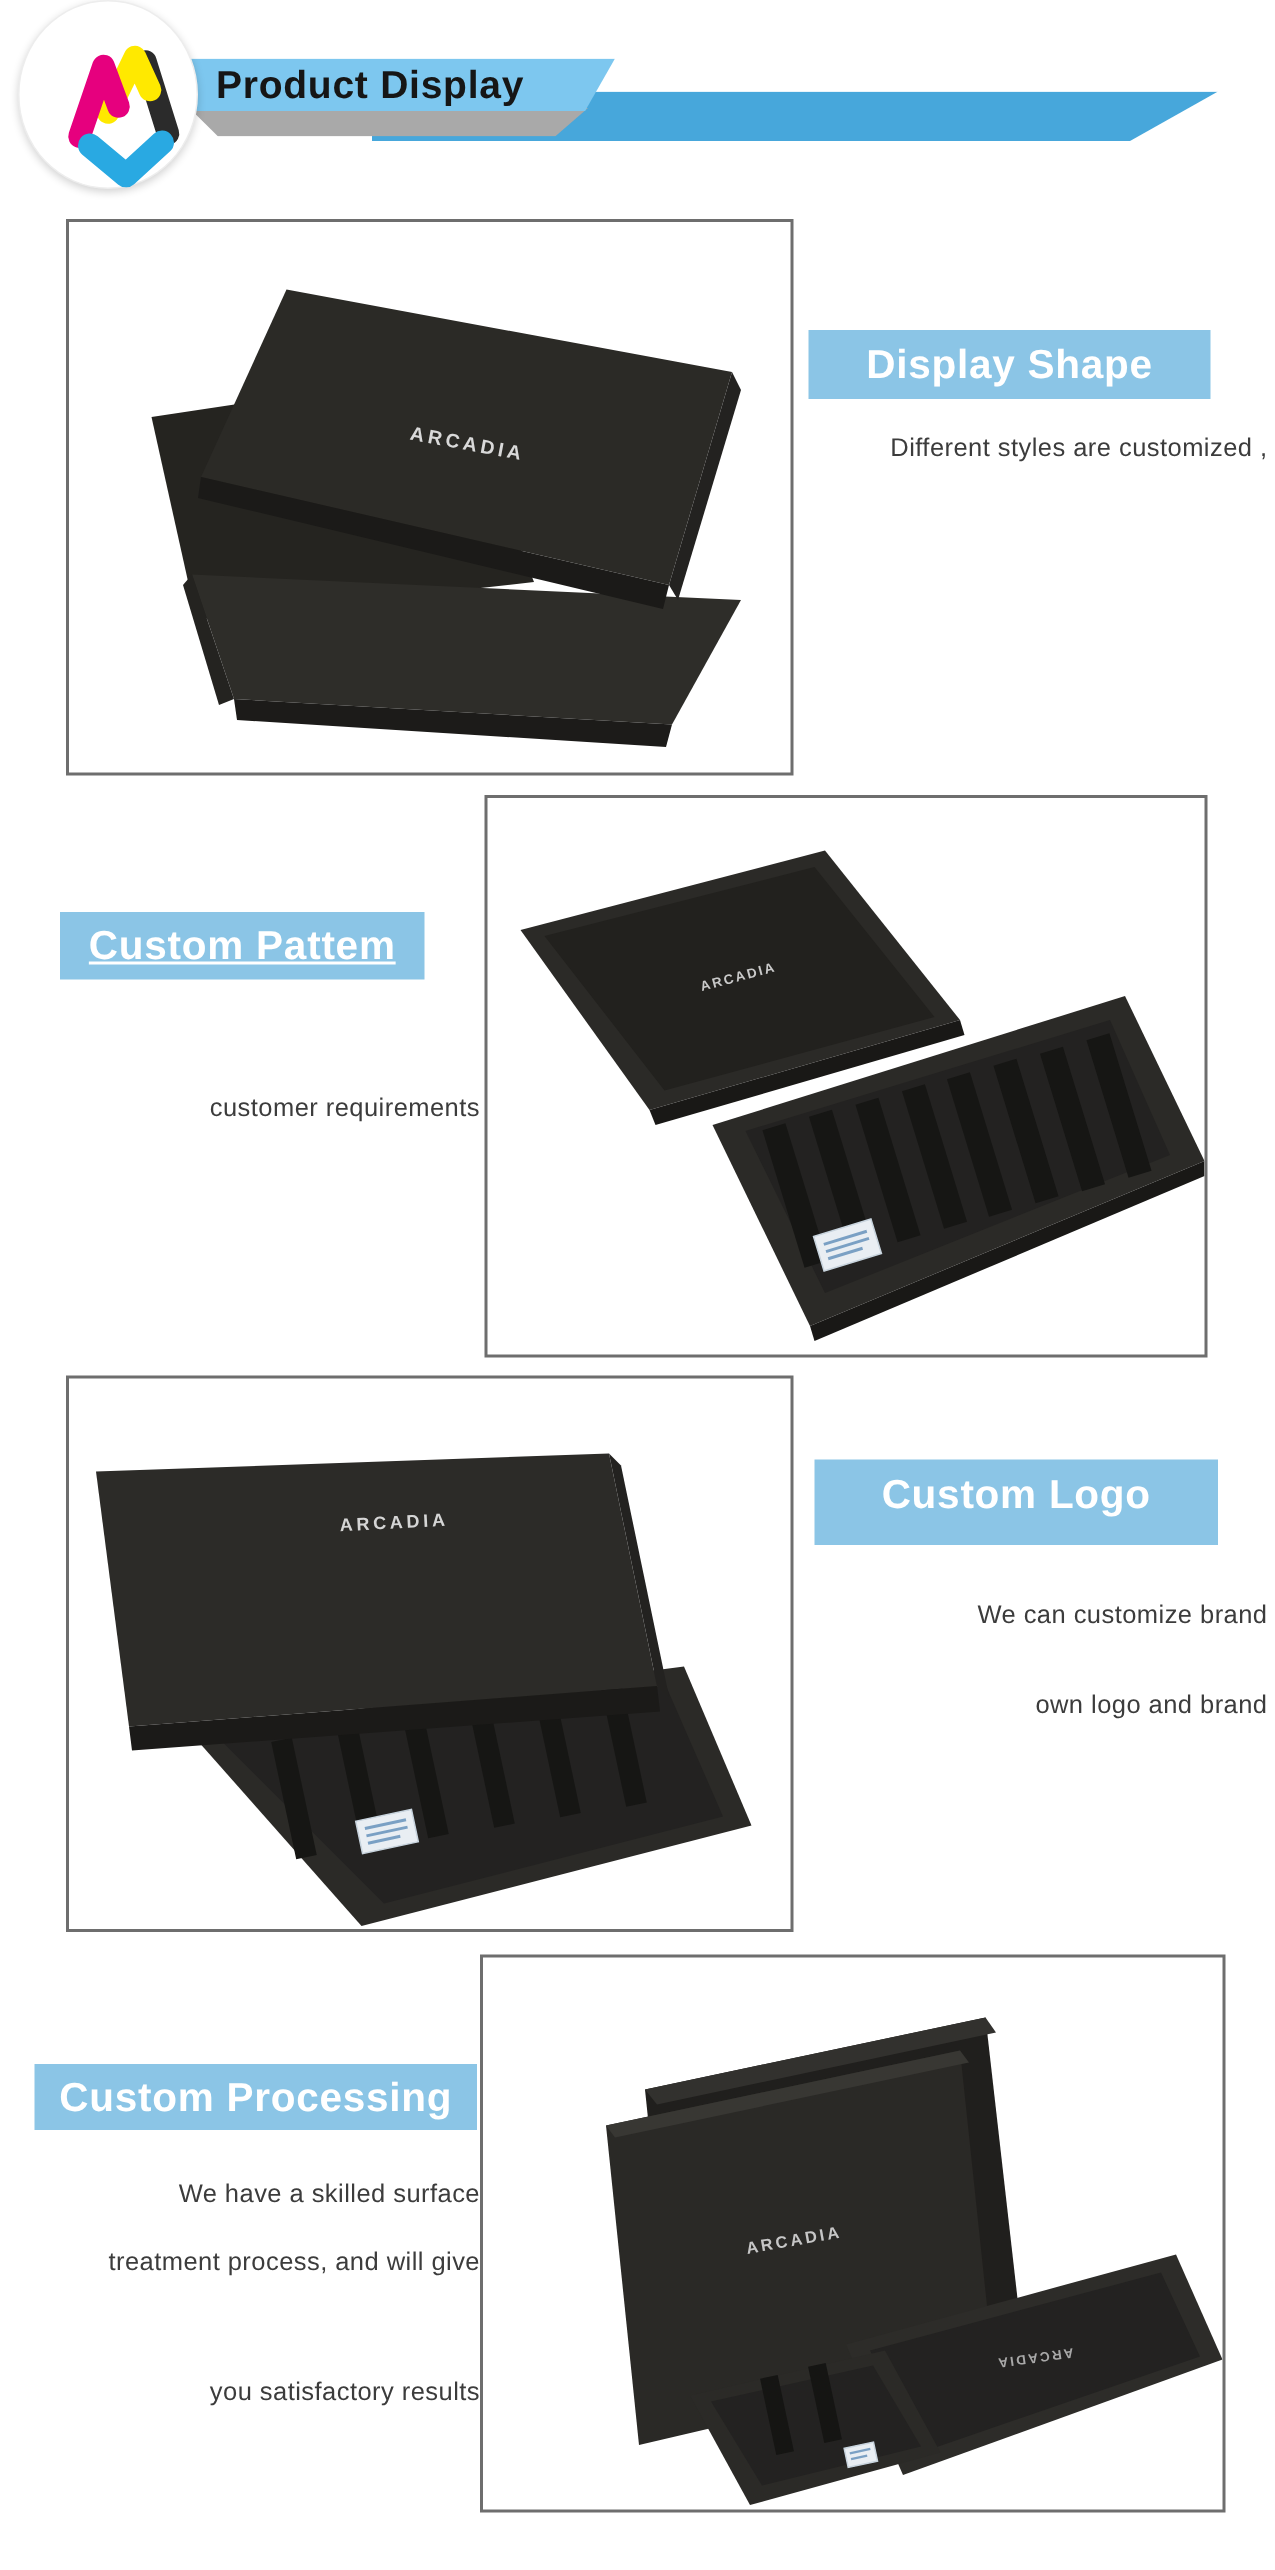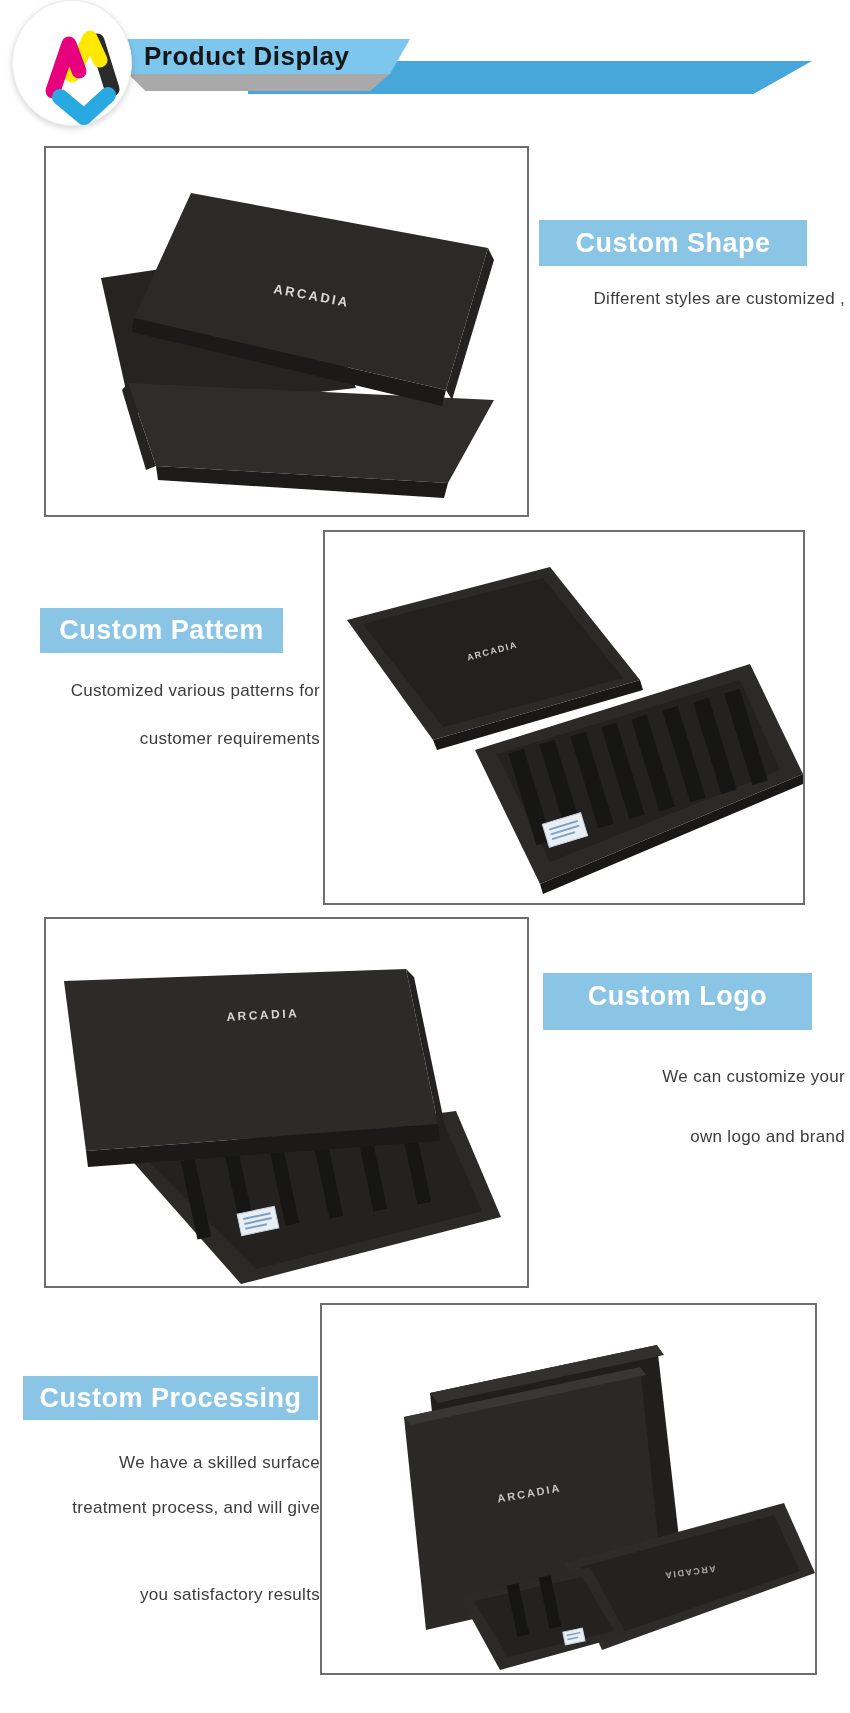--- a/index.html
+++ b/index.html
@@ -23,21 +23,21 @@
   .img-frame{position:absolute;border:2px solid #6e6e6e;background:#ffffff;box-sizing:border-box;}
   #img1{left:44px;top:146px;width:485px;height:371px;}
   #img2{left:323px;top:530px;width:482px;height:375px;}
   #img3{left:44px;top:917px;width:485px;height:371px;}
   #img4{left:320px;top:1303px;width:497px;height:372px;}
   .img-frame svg{display:block;width:100%;height:100%;}
   
   .sec-label{position:absolute;background:#8bc5e6;color:#ffffff;font-weight:700;font-size:27px;
     text-align:center;white-space:nowrap;letter-spacing:0.5px;}
   #label1{left:539px;top:220px;width:268px;height:46px;line-height:46px;}
-  #label2{left:40px;top:608px;width:243px;height:45px;line-height:45px;}
+  #label2{left:40px;top:608px;width:243px;height:45px;line-height:45px;text-decoration:underline;}
   #label3{left:543px;top:973px;width:269px;height:57px;line-height:46px;}
   #label4{left:23px;top:1376px;width:295px;height:44px;line-height:44px;}
   
   .body-line{position:absolute;width:320px;text-align:right;font-size:17px;color:#3c3c3c;
     letter-spacing:0.3px;white-space:nowrap;}
   .col-right{left:525px;}
   .col-left{left:0px;width:320px;}
   #s1l1{top:289px;} #s1l2{top:332px;}
   #s2l1{top:681px;} #s2l2{top:729px;}
   #s3l1{top:1067px;} #s3l2{top:1112px;margin-top:15px;}
@@ -76,25 +76,24 @@
       </g>
 
       <g>
         <polygon points="145,45 442,100 400,242 88,170" fill="#2b2a26"></polygon>
         <polygon points="88,170 400,242 396,258 86,184" fill="#1b1a18"></polygon>
         <polygon points="442,100 448,112 406,252 400,242" fill="#232220"></polygon>
         <text class="arc-text" x="265" y="152" transform="rotate(10.5 265 152)" fill="#d9d9d9" font-size="13" letter-spacing="2.5" text-anchor="middle">ARCADIA</text>
       </g>
     </svg>
   </div>
-  <div class="sec-label" id="label1">Custom Shape</div>
+  <div class="sec-label" id="label1">Display Shape</div>
   <div class="body-line col-right" id="s1l1">Different styles are customized ,</div>
 
   <div class="sec-label" id="label2">Custom Pattem</div>
-  <div class="body-line col-left" id="s2l1">Customized various patterns for</div>
   <div class="body-line col-left" id="s2l2">customer requirements</div>
   <div class="img-frame" id="img2">
     <svg viewBox="0 0 478 371">
 
       <g>
         <polygon points="22,88 225,35 315,148 108,208" fill="#2b2a27"></polygon>
         <polygon points="38,92 218,46 298,146 118,195" fill="#22211e"></polygon>
         <polygon points="108,208 315,148 318,158 112,218" fill="#191816"></polygon>
         <text class="arc-text" x="168" y="122" transform="rotate(-15 168 122)" fill="#c9c9c9" font-size="9" letter-spacing="1.5" text-anchor="middle">ARCADIA</text>
       </g>
@@ -143,21 +142,21 @@
 
       <g>
         <polygon points="18,62 360,50 392,205 40,232" fill="#2c2b28"></polygon>
         <polygon points="40,232 392,205 394,222 42,248" fill="#1b1a18"></polygon>
         <polygon points="360,50 368,58 400,212 392,205" fill="#232220"></polygon>
         <text class="arc-text" x="217" y="100" transform="rotate(-3 217 100)" fill="#d5d5d5" font-size="12" letter-spacing="2.5" text-anchor="middle">ARCADIA</text>
       </g>
     </svg>
   </div>
   <div class="sec-label" id="label3">Custom Logo</div>
-  <div class="body-line col-right" id="s3l1">We can customize your</div>
+  <div class="body-line col-right" id="s3l1">We can customize brand</div>
   <div class="body-line col-right" id="s3l2">own logo and brand</div>
 
   <div class="sec-label" id="label4">Custom Processing</div>
   <div class="body-line col-left" id="s4l1">We have a skilled surface</div>
   <div class="body-line col-left" id="s4l2">treatment process, and will give</div>
   <div class="body-line col-left" id="s4l3">you satisfactory results</div>
   <div class="img-frame" id="img4">
     <svg viewBox="0 0 493 368">
 
       <g>

